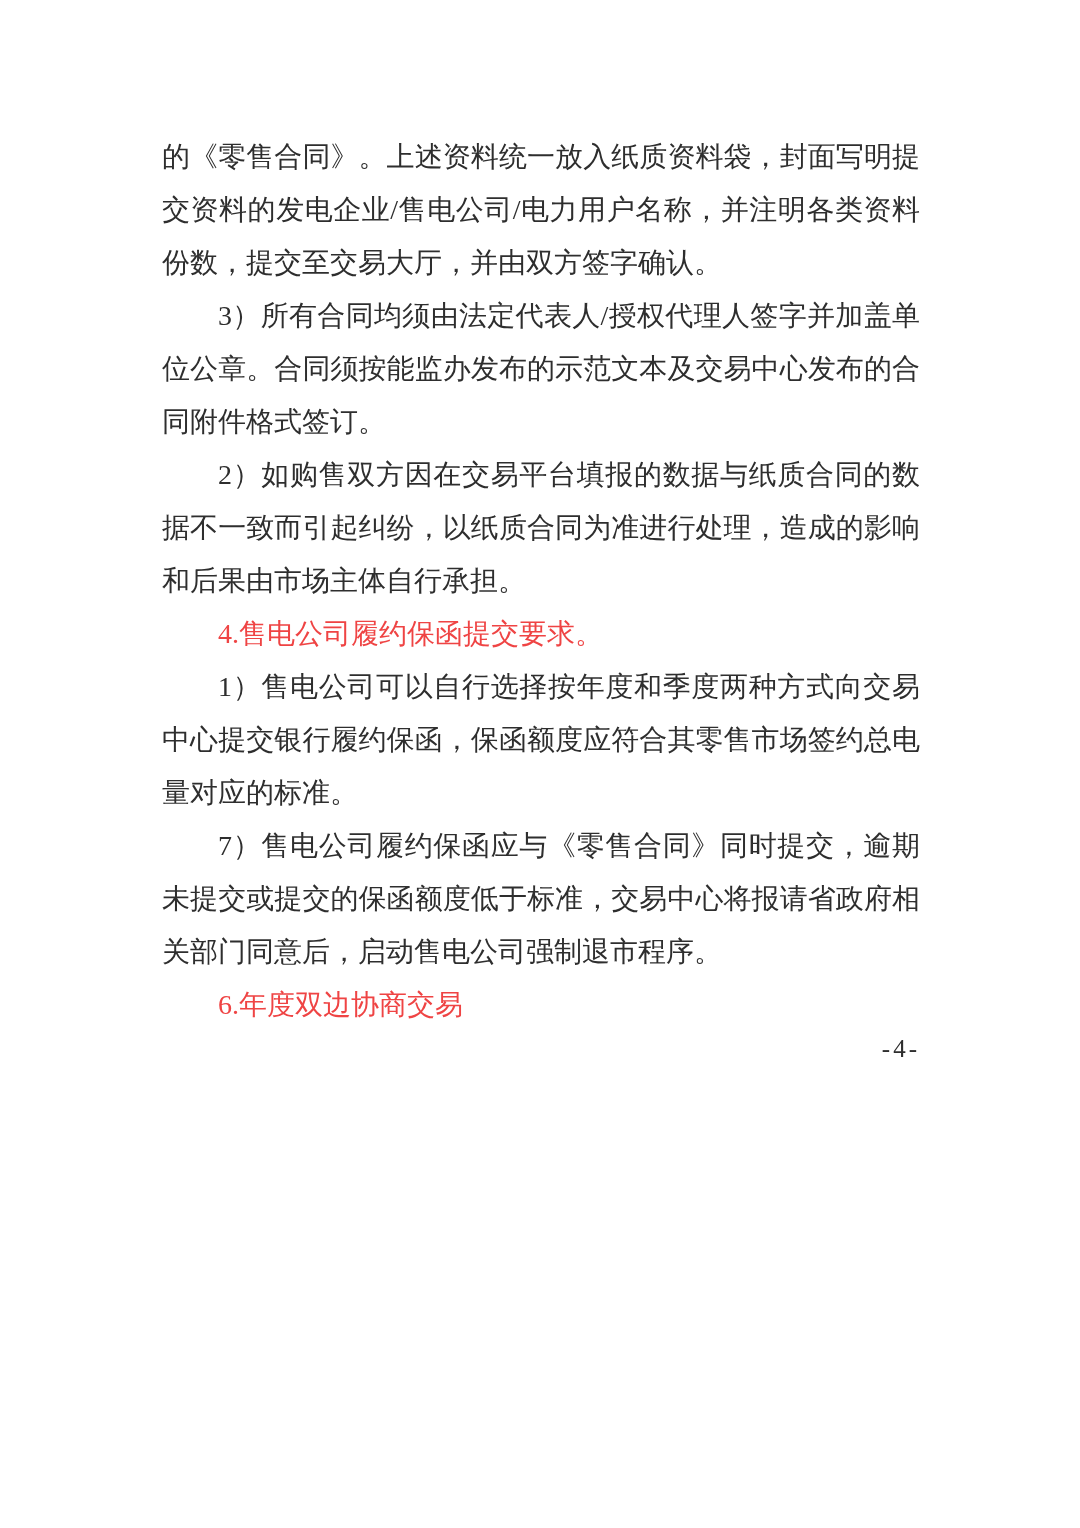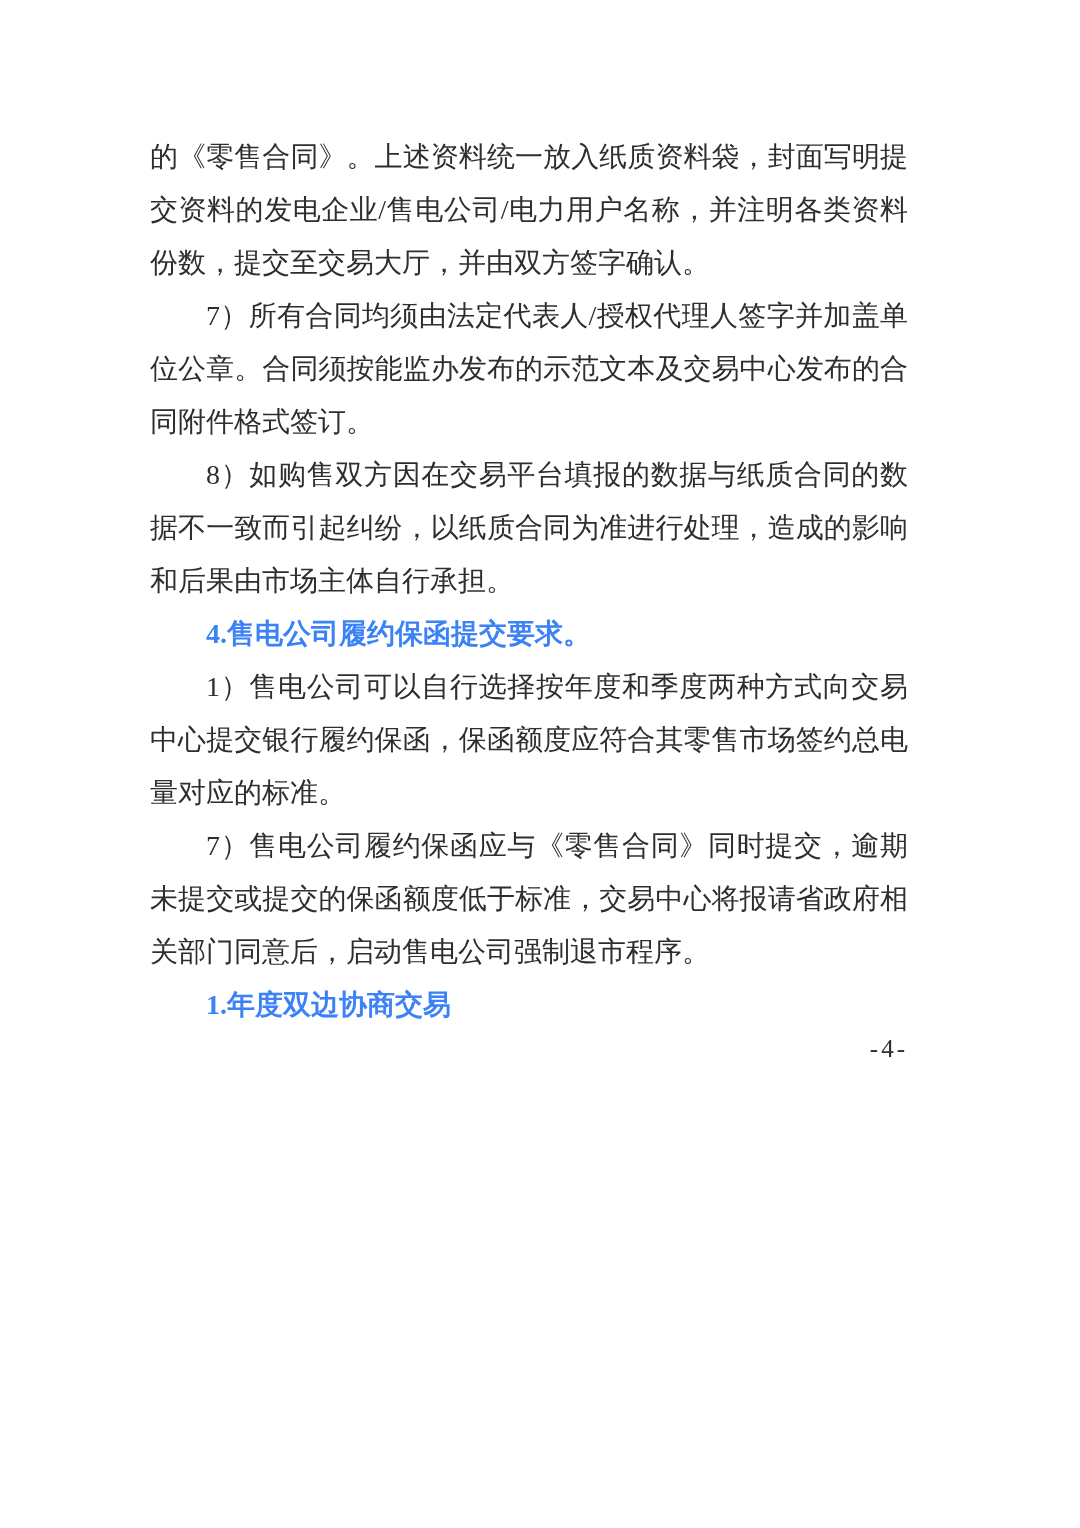--- a/index.html
+++ b/index.html
@@ -10,70 +10,70 @@
   .page {
     position: relative;
     width: 1080px;
     height: 1528px;
     background: #ffffff;
     overflow: hidden;
     font-family: "Liberation Serif", "DejaVu Serif", serif;
   }
   .content {
     position: absolute;
-    left: 150px;
+    left: 162px;
     top: 130px;
     width: 758px;
   }
   .para {
     margin: 0;
     padding: 0;
     font-size: 28px;
     line-height: 53px;
     color: #2e2e2e;
     text-align: justify;
     text-justify: inter-character;
     word-break: break-all;
   }
   .indent {
     text-indent: 2em;
   }
   .heading {
-    font-weight: bold;
-    color: #3b82f6;
+    font-weight: normal;
+    color: #ef4444;
   }
   .page-number {
     margin: 0;
     padding-top: 2px;
     text-align: right;
     font-size: 25px;
     line-height: 32px;
     color: #2e2e2e;
     letter-spacing: 3px;
   }
 </style>
 </head>
 <body>
 
 <div class="page">
   <div class="content">
 
     <p class="para">的《零售合同》。上述资料统一放入纸质资料袋，封面写明提交资料的发电企业/售电公司/电力用户名称，并注明各类资料份数，提交至交易大厅，并由双方签字确认。</p>
 
-    <p class="para indent">7）所有合同均须由法定代表人/授权代理人签字并加盖单位公章。合同须按能监办发布的示范文本及交易中心发布的合同附件格式签订。</p>
+    <p class="para indent">3）所有合同均须由法定代表人/授权代理人签字并加盖单位公章。合同须按能监办发布的示范文本及交易中心发布的合同附件格式签订。</p>
 
-    <p class="para indent">8）如购售双方因在交易平台填报的数据与纸质合同的数据不一致而引起纠纷，以纸质合同为准进行处理，造成的影响和后果由市场主体自行承担。</p>
+    <p class="para indent">2）如购售双方因在交易平台填报的数据与纸质合同的数据不一致而引起纠纷，以纸质合同为准进行处理，造成的影响和后果由市场主体自行承担。</p>
 
     <p class="para indent heading">4.售电公司履约保函提交要求。</p>
 
     <p class="para indent">1）售电公司可以自行选择按年度和季度两种方式向交易中心提交银行履约保函，保函额度应符合其零售市场签约总电量对应的标准。</p>
 
     <p class="para indent">7）售电公司履约保函应与《零售合同》同时提交，逾期未提交或提交的保函额度低于标准，交易中心将报请省政府相关部门同意后，启动售电公司强制退市程序。</p>
 
 
 
-    <p class="para indent heading">1.年度双边协商交易</p>
+    <p class="para indent heading">6.年度双边协商交易</p>
 
 
     <p class="page-number">-4-</p>
 
   </div>
 </div>
 
 </body></html>

